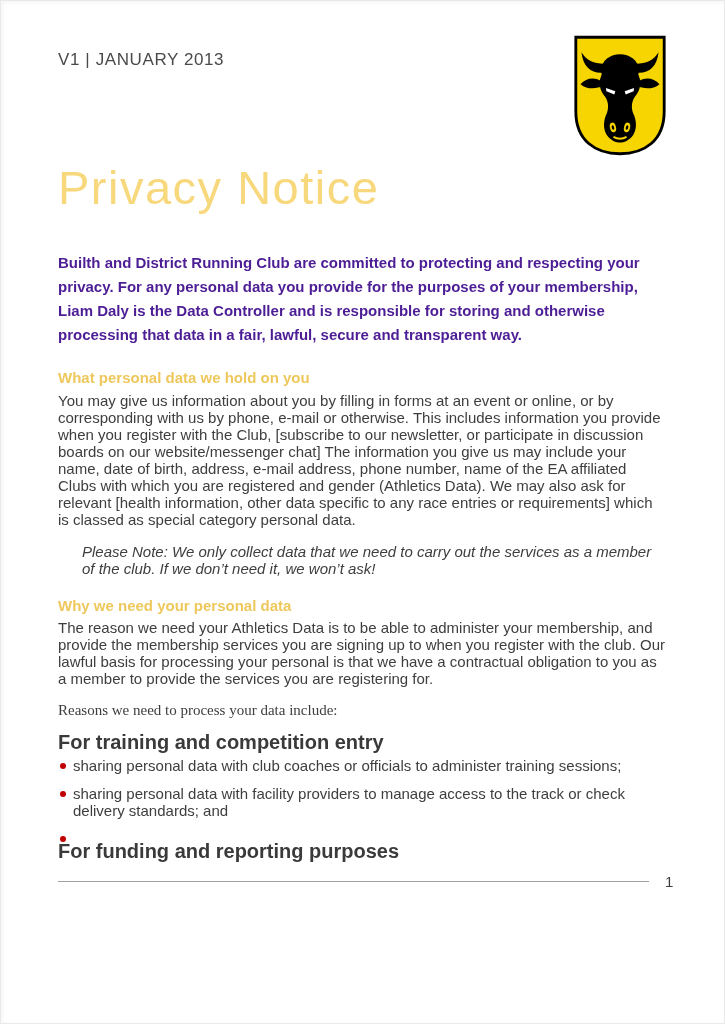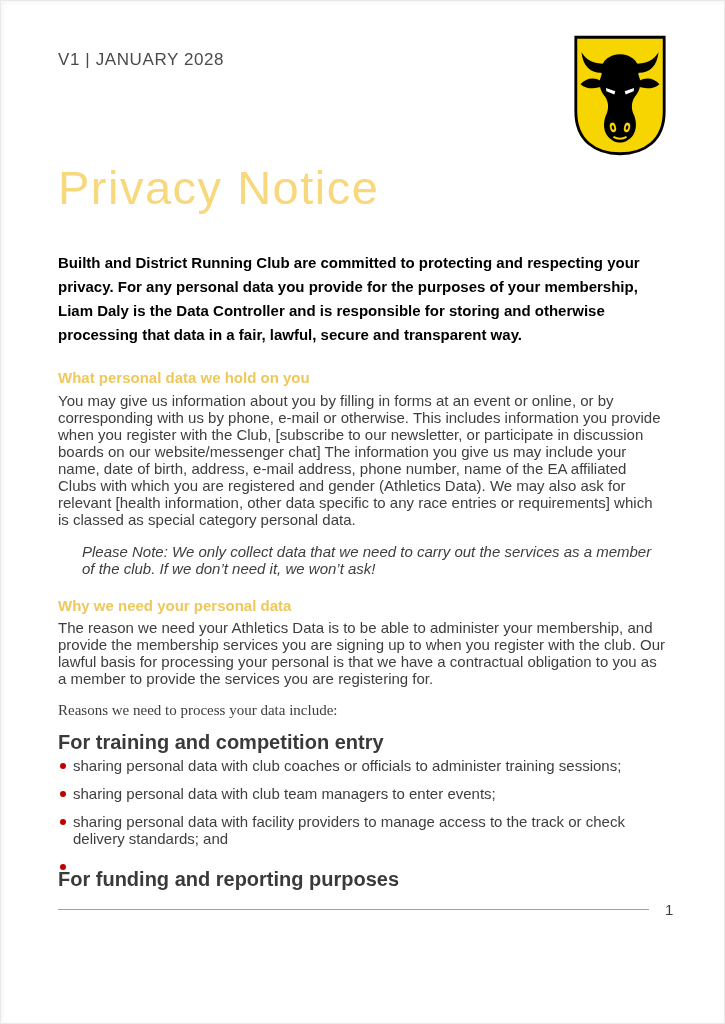--- a/index.html
+++ b/index.html
@@ -38,21 +38,21 @@
     line-height: 55px;
     letter-spacing: 1.5px;
     color: #f8d87d;
     font-weight: 400;
   }
   .intro {
     margin-top: 36px;
     font-size: 15px;
     line-height: 24px;
     font-weight: bold;
-    color: #000000;
+    color: #4c1d95;
   }
   .gold-heading {
     font-size: 15px;
     line-height: 17px;
     font-weight: bold;
     color: #eec85c;
   }
   .h1-personal { margin-top: 22px; }
   .h2-why { margin-top: 20px; }
   .body-text {
@@ -125,21 +125,21 @@
   .footer-brand { font-weight: bold; }
   .footer-sep { color: #7a7a7a; padding: 0 4px; }
   .footer-doc { color: #4a4a4a; }
 </style>
 </head>
 <body>
 
 <div class="page">
 
   <div class="header-row">
-    <div class="version">V1 | JANUARY 2028</div>
+    <div class="version">V1 | JANUARY 2013</div>
     <div class="logo">
       <svg viewBox="0 0 100 130" xmlns="http://www.w3.org/2000/svg">
         <path d="M3 3 H97 V82 C97 113 76 127 50 127 C24 127 3 113 3 82 Z" fill="#F6D500" stroke="#000000" stroke-width="3"></path>
         <g fill="#000000">
           <path d="M36 40 C22 43 11 37 9 19 C15 29 24 32 38 31 C34 34 34 37 36 40 Z"></path>
           <path d="M64 40 C78 43 89 37 91 19 C85 29 76 32 62 31 C66 34 66 37 64 40 Z"></path>
           <path d="M31 50 C23 45 14 46 8 53 C15 59 25 58 32 55 Z"></path>
           <path d="M69 50 C77 45 86 46 92 53 C85 59 75 58 68 55 Z"></path>
           <path d="M30 39 C30 27 40 21 50 21 C60 21 70 27 70 39 C70 45 66 49 62 51 L38 51 C34 49 30 45 30 39 Z"></path>
           <circle cx="38" cy="49" r="6"></circle>
@@ -172,24 +172,20 @@
 
   <div class="bold-subheading">For training and competition entry</div>
 
   <ul class="bullet-list">
     <li>
       <span class="bullet-dot"></span>
       <span>sharing  personal data with club coaches or officials to administer training sessions;</span>
     </li>
     <li>
       <span class="bullet-dot"></span>
-      <span>sharing personal data with club team managers to enter events;</span>
-    </li>
-    <li>
-      <span class="bullet-dot"></span>
       <span>sharing personal data with facility providers to manage access to the track or check delivery standards; and</span>
     </li>
     <li>
       <span class="bullet-dot"></span>
     </li>
   </ul>
 
   <div class="bold-subheading sub-funding">For funding and reporting purposes</div>
 
   <div class="footer-line-row">

